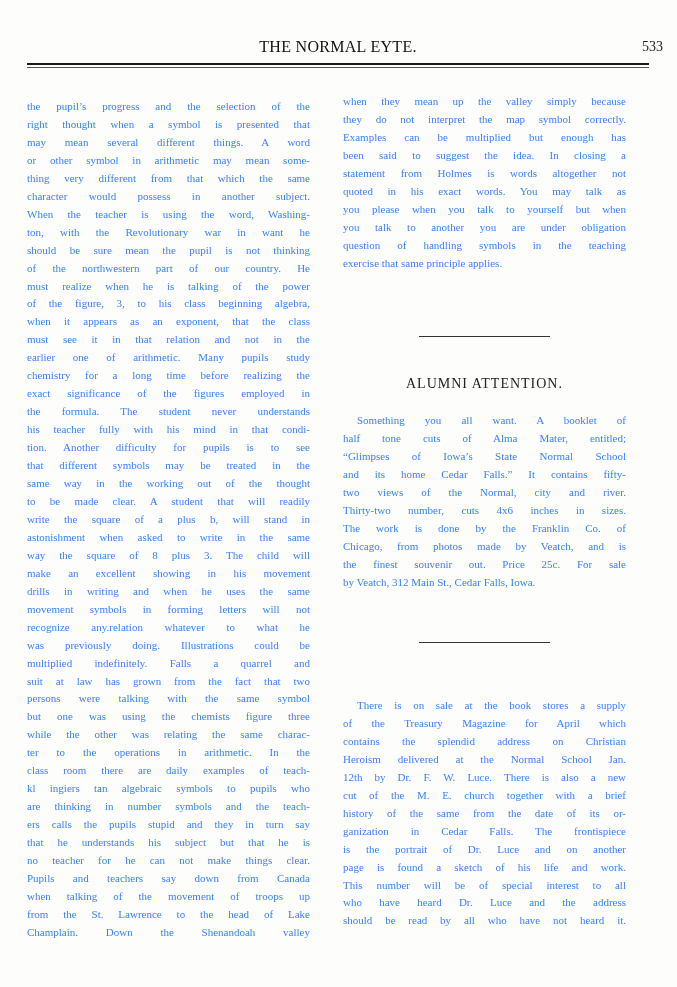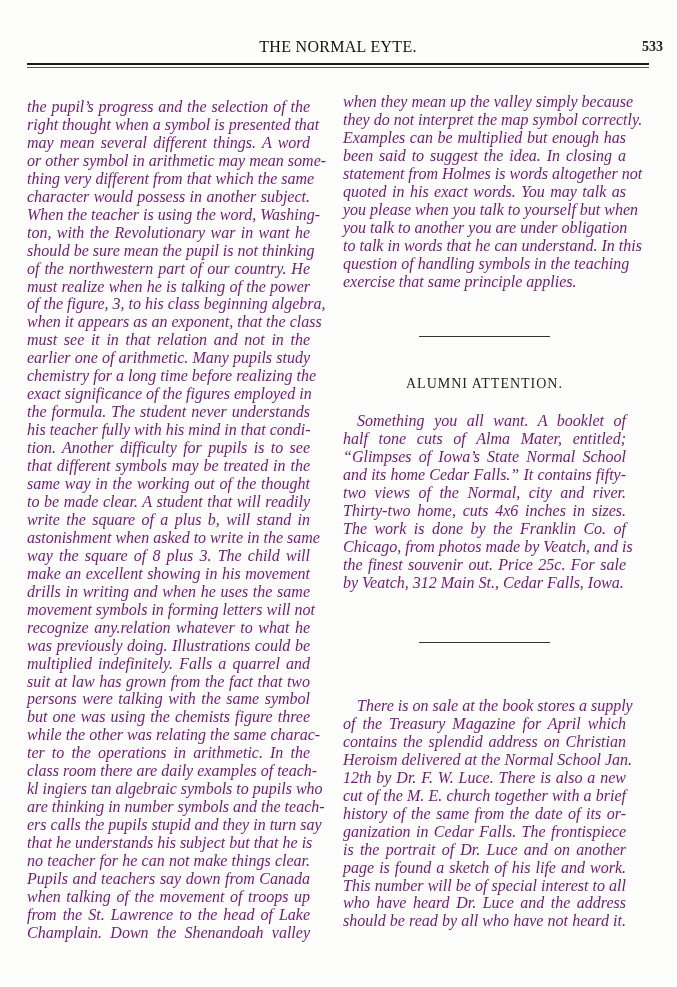--- a/index.html
+++ b/index.html
@@ -10,29 +10,29 @@
     color:#1e1e1e;
     position:relative;
   }
   .header { position:absolute; left:27px; top:30px; width:622px; height:40px; }
   .running-title {
     position:absolute; left:0; width:100%; top:8px; text-align:center;
     font-family:"Liberation Serif",serif; font-size:16px; letter-spacing:0.3px; color:#111;
   }
   .page-number {
     position:absolute; right:-14px; top:9px;
-    font-family:"Liberation Serif",serif; font-size:14px; color:#222;font-weight:bold;
+    font-family:"Liberation Serif",serif; font-size:14px; color:#222;
   }
   .rule-thick { position:absolute; left:0; top:33px; width:100%; height:2px; background:#1a1a1a; }
   .rule-thin  { position:absolute; left:0; top:37px; width:100%; height:1px; background:#555; }
 
   .col {
     position:absolute;
     font-family:"Liberation Serif",serif;
-    font-size:16px; line-height:17.95px; color:#701a75;font-style:italic;
+    font-size:11px; line-height:17.95px; color:#3b82f6;
   }
   .col .ln { display:block; white-space:nowrap; text-align:justify; text-align-last:justify; }
   .col .ln.last { text-align-last:left; }
   .col-left  { left:27px;  top:98px;  width:283px; }
   .col-right { left:343px; top:93px;  width:283px; }
 
   .divider { position:absolute; height:1px; background:#333; }
   .divider-1 { left:419px; top:336px; width:131px; }
   .divider-2 { left:419px; top:642px; width:131px; }
 
@@ -107,36 +107,35 @@
 
 <div class="col col-right" id="right-cont">
     <span class="ln">when they mean up the valley simply because</span>
     <span class="ln">they do not interpret the map symbol correctly.</span>
     <span class="ln">Examples can be multiplied but enough has</span>
     <span class="ln">been said to suggest the idea. In closing a</span>
     <span class="ln">statement from Holmes is words altogether not</span>
     <span class="ln">quoted in his exact words. You may talk as</span>
     <span class="ln">you please when you talk to yourself but when</span>
     <span class="ln">you talk to another you are under obligation</span>
-    <span class="ln">to talk in words that he can understand. In this</span>
     <span class="ln">question of handling symbols in the teaching</span>
     <span class="ln last">exercise that same principle applies.</span>
   </div>
 
 <div class="divider divider-1"></div>
 
 <div class="section-title">ALUMNI ATTENTION.</div>
 
 <div class="col col-right alumni" id="alumni-body">
     <span class="ln indent">Something you all want. A booklet of</span>
     <span class="ln">half tone cuts of Alma Mater, entitled;</span>
     <span class="ln">“Glimpses of Iowa’s State Normal School</span>
     <span class="ln">and its home Cedar Falls.” It contains fifty-</span>
     <span class="ln">two views of the Normal, city and river.</span>
-    <span class="ln">Thirty-two home, cuts 4x6 inches in sizes.</span>
+    <span class="ln">Thirty-two number, cuts 4x6 inches in sizes.</span>
     <span class="ln">The work is done by the Franklin Co. of</span>
     <span class="ln">Chicago, from photos made by Veatch, and is</span>
     <span class="ln">the finest souvenir out. Price 25c. For sale</span>
     <span class="ln last">by Veatch, 312 Main St., Cedar Falls, Iowa.</span>
   </div>
 
 <div class="divider divider-2"></div>
 
 <div class="col col-right treasury" id="treasury-body">
     <span class="ln indent">There is on sale at the book stores a supply</span>

